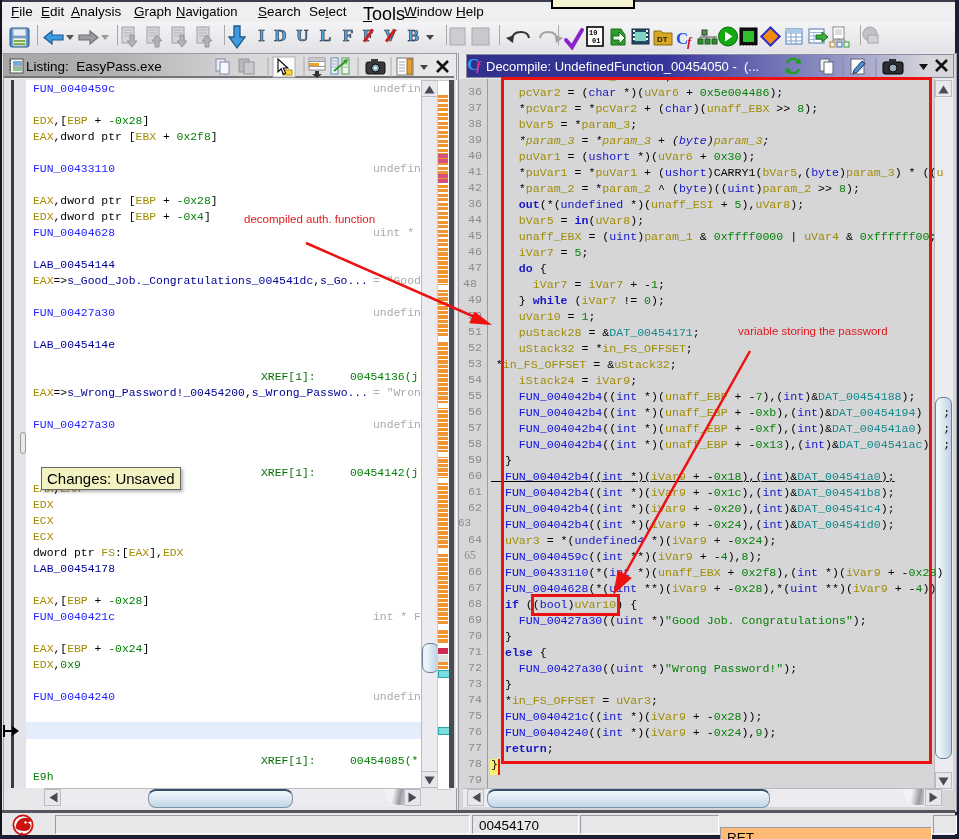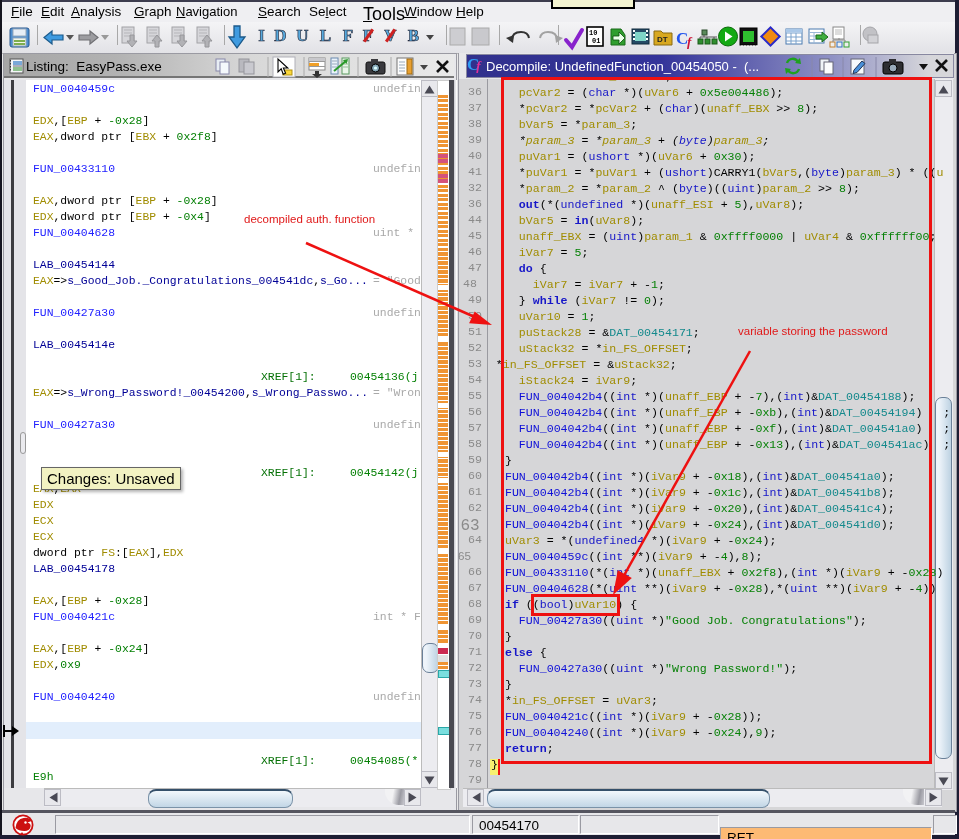--- a/index.html
+++ b/index.html
@@ -277,21 +277,21 @@
 <div class="ab" style="left:458px;top:101px;width:24px;z-index:3;text-align:right;font-family:'Liberation Mono',monospace;font-size:11.6px;color:#8a8a8a;white-space:pre">37</div>
 <div class="mono ab" style="left:491px;top:101px;width:464px;overflow:hidden;z-index:3;">    *<span style="color:#a08c00">pcVar2</span> = *<span style="color:#a08c00">pcVar2</span> + (<span style="color:#1616c8">char</span>)(<span style="color:#a08c00">unaff_EBX</span> &gt;&gt; <span style="color:#068106">8</span>);</div>
 <div class="ab" style="left:458px;top:117px;width:24px;z-index:3;text-align:right;font-family:'Liberation Mono',monospace;font-size:11.6px;color:#8a8a8a;white-space:pre">38</div>
 <div class="mono ab" style="left:491px;top:117px;width:464px;overflow:hidden;z-index:3;">    <span style="color:#a08c00">bVar5</span> = *<span style="color:#a08c00">param_3</span>;</div>
 <div class="ab" style="left:458px;top:133px;width:24px;z-index:3;text-align:right;font-family:'Liberation Mono',monospace;font-size:11.6px;color:#8a8a8a;white-space:pre">39</div>
 <div class="mono ab" style="left:491px;top:133px;width:464px;overflow:hidden;z-index:3;font-style:italic;">    *<span style="color:#a08c00">param_3</span> = *<span style="color:#a08c00">param_3</span> + (<span style="color:#1616c8">byte</span>)<span style="color:#a08c00">param_3</span>;</div>
 <div class="ab" style="left:458px;top:149px;width:24px;z-index:3;text-align:right;font-family:'Liberation Mono',monospace;font-size:11.6px;color:#8a8a8a;white-space:pre">40</div>
 <div class="mono ab" style="left:491px;top:149px;width:464px;overflow:hidden;z-index:3;">    <span style="color:#a08c00">puVar1</span> = (<span style="color:#1616c8">ushort</span> *)(<span style="color:#a08c00">uVar6</span> + <span style="color:#068106">0x30</span>);</div>
 <div class="ab" style="left:458px;top:165px;width:24px;z-index:3;text-align:right;font-family:'Liberation Mono',monospace;font-size:11.6px;color:#8a8a8a;white-space:pre">41</div>
 <div class="mono ab" style="left:491px;top:165px;width:464px;overflow:hidden;z-index:3;">    *<span style="color:#a08c00">puVar1</span> = *<span style="color:#a08c00">puVar1</span> + (<span style="color:#1616c8">ushort</span>)CARRY1(<span style="color:#a08c00">bVar5</span>,(<span style="color:#1616c8">byte</span>)<span style="color:#a08c00">param_3</span>) * ((<span style="color:#a08c00">u</span></div>
-<div class="ab" style="left:458px;top:181px;width:24px;z-index:3;text-align:right;font-family:'Liberation Mono',monospace;font-size:11.6px;color:#8a8a8a;white-space:pre">32</div>
+<div class="ab" style="left:458px;top:181px;width:24px;z-index:3;text-align:right;font-family:'Liberation Mono',monospace;font-size:11.6px;color:#8a8a8a;white-space:pre">42</div>
 <div class="mono ab" style="left:491px;top:181px;width:464px;overflow:hidden;z-index:3;">    *<span style="color:#a08c00">param_2</span> = *<span style="color:#a08c00">param_2</span> ^ (<span style="color:#1616c8">byte</span>)((<span style="color:#1616c8">uint</span>)<span style="color:#a08c00">param_2</span> &gt;&gt; <span style="color:#068106">8</span>);</div>
 <div class="ab" style="left:458px;top:197px;width:24px;z-index:3;text-align:right;font-family:'Liberation Mono',monospace;font-size:11.6px;color:#8a8a8a;white-space:pre">36</div>
 <div class="mono ab" style="left:491px;top:197px;width:464px;overflow:hidden;z-index:3;">    <span style="color:#1616c8;font-weight:bold">out</span>(*(<span style="color:#1616c8">undefined</span> *)(<span style="color:#a08c00">unaff_ESI</span> + <span style="color:#068106">5</span>),<span style="color:#a08c00">uVar8</span>);</div>
 <div class="ab" style="left:458px;top:213px;width:24px;z-index:3;text-align:right;font-family:'Liberation Mono',monospace;font-size:11.6px;color:#8a8a8a;white-space:pre">44</div>
 <div class="mono ab" style="left:491px;top:213px;width:464px;overflow:hidden;z-index:3;">    <span style="color:#a08c00">bVar5</span> = <span style="color:#1616c8;font-weight:bold">in</span>(<span style="color:#a08c00">uVar8</span>);</div>
 <div class="ab" style="left:458px;top:229px;width:24px;z-index:3;text-align:right;font-family:'Liberation Mono',monospace;font-size:11.6px;color:#8a8a8a;white-space:pre">45</div>
 <div class="mono ab" style="left:491px;top:229px;width:464px;overflow:hidden;z-index:3;">    <span style="color:#a08c00">unaff_EBX</span> = (<span style="color:#1616c8">uint</span>)<span style="color:#a08c00">param_1</span> &amp; <span style="color:#068106">0xffff0000</span> | <span style="color:#a08c00">uVar4</span> &amp; <span style="color:#068106">0xffffff00</span>;</div>
 <div class="ab" style="left:458px;top:245px;width:24px;z-index:3;text-align:right;font-family:'Liberation Mono',monospace;font-size:11.6px;color:#8a8a8a;white-space:pre">46</div>
 <div class="mono ab" style="left:491px;top:245px;width:464px;overflow:hidden;z-index:3;">    <span style="color:#a08c00">iVar7</span> = <span style="color:#068106">5</span>;</div>
 <div class="ab" style="left:458px;top:261px;width:24px;z-index:3;text-align:right;font-family:'Liberation Mono',monospace;font-size:11.6px;color:#8a8a8a;white-space:pre">47</div>
@@ -314,30 +314,30 @@
 <div class="mono ab" style="left:491px;top:389px;width:464px;overflow:hidden;z-index:3;">    <span style="color:#0f10d8">FUN_004042b4</span>((<span style="color:#1616c8">int</span> *)(<span style="color:#a08c00">unaff_EBP</span> + -<span style="color:#068106">7</span>),(<span style="color:#1616c8">int</span>)&amp;<span style="color:#14898c">DAT_00454188</span>);</div>
 <div class="ab" style="left:458px;top:405px;width:24px;z-index:3;text-align:right;font-family:'Liberation Mono',monospace;font-size:11.6px;color:#8a8a8a;white-space:pre">56</div>
 <div class="mono ab" style="left:491px;top:405px;width:464px;overflow:hidden;z-index:3;">    <span style="color:#0f10d8">FUN_004042b4</span>((<span style="color:#1616c8">int</span> *)(<span style="color:#a08c00">unaff_EBP</span> + -<span style="color:#068106">0xb</span>),(<span style="color:#1616c8">int</span>)&amp;<span style="color:#14898c">DAT_00454194</span>)   ;</div>
 <div class="ab" style="left:458px;top:421px;width:24px;z-index:3;text-align:right;font-family:'Liberation Mono',monospace;font-size:11.6px;color:#8a8a8a;white-space:pre">57</div>
 <div class="mono ab" style="left:491px;top:421px;width:464px;overflow:hidden;z-index:3;">    <span style="color:#0f10d8">FUN_004042b4</span>((<span style="color:#1616c8">int</span> *)(<span style="color:#a08c00">unaff_EBP</span> + -<span style="color:#068106">0xf</span>),(<span style="color:#1616c8">int</span>)&amp;<span style="color:#14898c">DAT_004541a0</span>)   ;</div>
 <div class="ab" style="left:458px;top:437px;width:24px;z-index:3;text-align:right;font-family:'Liberation Mono',monospace;font-size:11.6px;color:#8a8a8a;white-space:pre">58</div>
 <div class="mono ab" style="left:491px;top:437px;width:464px;overflow:hidden;z-index:3;">    <span style="color:#0f10d8">FUN_004042b4</span>((<span style="color:#1616c8">int</span> *)(<span style="color:#a08c00">unaff_EBP</span> + -<span style="color:#068106">0x13</span>),(<span style="color:#1616c8">int</span>)&amp;<span style="color:#14898c">DAT_004541ac</span>)  ;</div>
 <div class="ab" style="left:458px;top:453px;width:24px;z-index:3;text-align:right;font-family:'Liberation Mono',monospace;font-size:11.6px;color:#8a8a8a;white-space:pre">59</div>
 <div class="mono ab" style="left:491px;top:453px;width:464px;overflow:hidden;z-index:3;">  }</div>
 <div class="ab" style="left:458px;top:469px;width:24px;z-index:3;text-align:right;font-family:'Liberation Mono',monospace;font-size:11.6px;color:#8a8a8a;white-space:pre">60</div>
-<div class="mono ab" style="left:491px;top:469px;width:464px;overflow:hidden;z-index:3;">  <span style="color:#0f10d8">FUN_004042b4</span>((<span style="color:#1616c8">int</span> *)(<span style="color:#a08c00">iVar9</span> + -<span style="color:#068106">0x18</span>),(<span style="color:#1616c8">int</span>)&amp;<span style="color:#14898c">DAT_004541a0</span>);</div>
+<div class="mono ab" style="left:491px;top:469px;width:464px;overflow:hidden;z-index:3;text-decoration:underline;">  <span style="color:#0f10d8">FUN_004042b4</span>((<span style="color:#1616c8">int</span> *)(<span style="color:#a08c00">iVar9</span> + -<span style="color:#068106">0x18</span>),(<span style="color:#1616c8">int</span>)&amp;<span style="color:#14898c">DAT_004541a0</span>);</div>
 <div class="ab" style="left:458px;top:485px;width:24px;z-index:3;text-align:right;font-family:'Liberation Mono',monospace;font-size:11.6px;color:#8a8a8a;white-space:pre">61</div>
 <div class="mono ab" style="left:491px;top:485px;width:464px;overflow:hidden;z-index:3;">  <span style="color:#0f10d8">FUN_004042b4</span>((<span style="color:#1616c8">int</span> *)(<span style="color:#a08c00">iVar9</span> + -<span style="color:#068106">0x1c</span>),(<span style="color:#1616c8">int</span>)&amp;<span style="color:#14898c">DAT_004541b8</span>);</div>
 <div class="ab" style="left:458px;top:501px;width:24px;z-index:3;text-align:right;font-family:'Liberation Mono',monospace;font-size:11.6px;color:#8a8a8a;white-space:pre">62</div>
 <div class="mono ab" style="left:491px;top:501px;width:464px;overflow:hidden;z-index:3;">  <span style="color:#0f10d8">FUN_004042b4</span>((<span style="color:#1616c8">int</span> *)(<span style="color:#a08c00">iVar9</span> + -<span style="color:#068106">0x20</span>),(<span style="color:#1616c8">int</span>)&amp;<span style="color:#14898c">DAT_004541c4</span>);</div>
-<div class="ab" style="left:458px;top:517px;width:24px;z-index:3;text-align:center;font-family:'Liberation Mono',monospace;font-size:16px;color:#8a8a8a;white-space:pre">63</div>
+<div class="ab" style="left:458px;top:517px;width:24px;z-index:3;text-align:left;font-family:'Liberation Mono',monospace;font-size:11px;color:#8a8a8a;white-space:pre">63</div>
 <div class="mono ab" style="left:491px;top:517px;width:464px;overflow:hidden;z-index:3;">  <span style="color:#0f10d8">FUN_004042b4</span>((<span style="color:#1616c8">int</span> *)(<span style="color:#a08c00">iVar9</span> + -<span style="color:#068106">0x24</span>),(<span style="color:#1616c8">int</span>)&amp;<span style="color:#14898c">DAT_004541d0</span>);</div>
 <div class="ab" style="left:458px;top:533px;width:24px;z-index:3;text-align:right;font-family:'Liberation Mono',monospace;font-size:11.6px;color:#8a8a8a;white-space:pre">64</div>
 <div class="mono ab" style="left:491px;top:533px;width:464px;overflow:hidden;z-index:3;">  <span style="color:#a08c00">uVar3</span> = *(<span style="color:#1616c8">undefined4</span> *)(<span style="color:#a08c00">iVar9</span> + -<span style="color:#068106">0x24</span>);</div>
-<div class="ab" style="left:458px;top:549px;width:24px;z-index:3;text-align:left;font-family:Liberation Sans, sans-serif;font-size:11.6px;color:#8a8a8a;white-space:pre">65</div>
+<div class="ab" style="left:458px;top:549px;width:24px;z-index:3;text-align:center;font-family:Liberation Serif, serif;font-size:11.6px;color:#8a8a8a;white-space:pre">65</div>
 <div class="mono ab" style="left:491px;top:549px;width:464px;overflow:hidden;z-index:3;">  <span style="color:#0f10d8">FUN_0040459c</span>((<span style="color:#1616c8">int</span> **)(<span style="color:#a08c00">iVar9</span> + -<span style="color:#068106">4</span>),<span style="color:#068106">8</span>);</div>
 <div class="ab" style="left:458px;top:565px;width:24px;z-index:3;text-align:right;font-family:'Liberation Mono',monospace;font-size:11.6px;color:#8a8a8a;white-space:pre">66</div>
 <div class="mono ab" style="left:491px;top:565px;width:464px;overflow:hidden;z-index:3;">  <span style="color:#0f10d8">FUN_00433110</span>(*(<span style="color:#1616c8">int</span> *)(<span style="color:#a08c00">unaff_EBX</span> + <span style="color:#068106">0x2f8</span>),(<span style="color:#1616c8">int</span> *)(<span style="color:#a08c00">iVar9</span> + -<span style="color:#068106">0x28</span>)</div>
 <div class="ab" style="left:458px;top:581px;width:24px;z-index:3;text-align:right;font-family:'Liberation Mono',monospace;font-size:11.6px;color:#8a8a8a;white-space:pre">67</div>
 <div class="mono ab" style="left:491px;top:581px;width:464px;overflow:hidden;z-index:3;">  <span style="color:#0f10d8">FUN_00404628</span>(*(<span style="color:#1616c8">uint</span> **)(<span style="color:#a08c00">iVar9</span> + -<span style="color:#068106">0x28</span>),*(<span style="color:#1616c8">uint</span> **)(<span style="color:#a08c00">iVar9</span> + -<span style="color:#068106">4</span>))</div>
 <div class="ab" style="left:458px;top:597px;width:24px;z-index:3;text-align:right;font-family:'Liberation Mono',monospace;font-size:11.6px;color:#8a8a8a;white-space:pre">68</div>
 <div class="mono ab" style="left:491px;top:597px;width:464px;overflow:hidden;z-index:3;">  <span style="color:#1616c8;font-weight:bold">if</span> ((<span style="color:#1616c8">bool</span>)<span style="color:#a08c00">uVar10</span>) {</div>
 <div class="ab" style="left:458px;top:613px;width:24px;z-index:3;text-align:right;font-family:'Liberation Mono',monospace;font-size:11.6px;color:#8a8a8a;white-space:pre">69</div>
 <div class="mono ab" style="left:491px;top:613px;width:464px;overflow:hidden;z-index:3;">    <span style="color:#0f10d8">FUN_00427a30</span>((<span style="color:#1616c8">uint</span> *)<span style="color:#068106">"Good Job. Congratulations"</span>);</div>
 <div class="ab" style="left:458px;top:629px;width:24px;z-index:3;text-align:right;font-family:'Liberation Mono',monospace;font-size:11.6px;color:#8a8a8a;white-space:pre">70</div>

